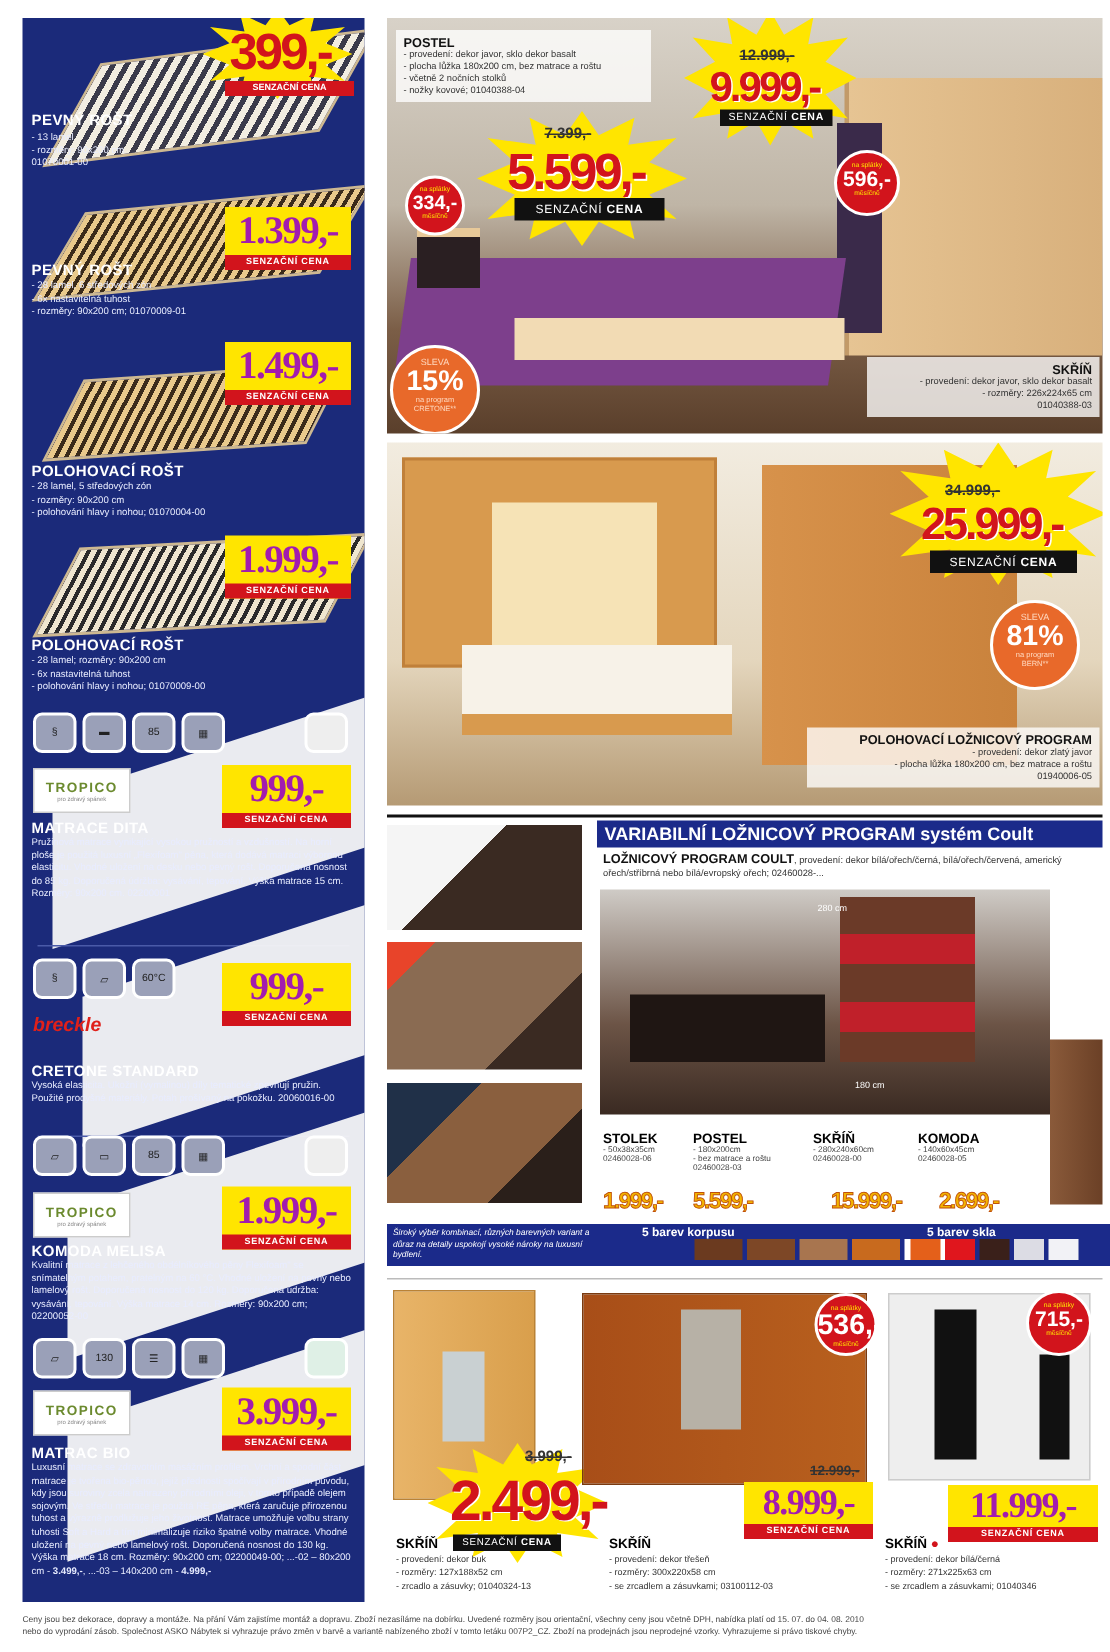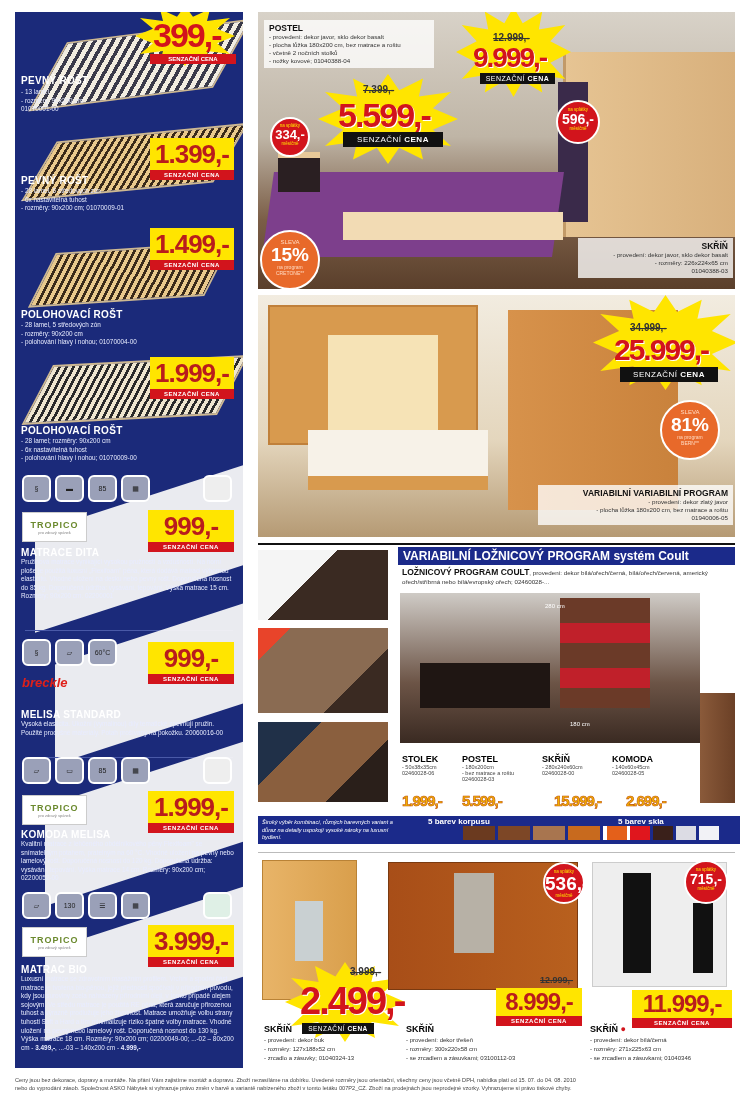--- a/index.html
+++ b/index.html
@@ -5,21 +5,21 @@
 *{box-sizing:border-box;margin:0;padding:0}
 body{width:740px;height:1101px;background:#fff;font-family:"Liberation Sans",sans-serif;position:relative;overflow:hidden}
 .abs{position:absolute}
 
 #left{position:absolute;left:15px;top:12px;width:228px;height:1056px;background:#1b2a7a;overflow:hidden}
 .ltitle{color:#fff;font-weight:bold;font-size:10px;letter-spacing:.3px}
 .ldesc{color:#e8ecff;font-size:6.4px;line-height:8.6px}
 .slat{position:absolute;background:repeating-linear-gradient(90deg,#f2ede1 0 5px,#3a3a4a 5px 9px);border:2px solid #cdb891;transform-origin:center}
 .slat.wood{background:repeating-linear-gradient(90deg,#e9c98c 0 4px,#3a2a1a 4px 7px)}
 .ptag{position:absolute;background:#ffe500;text-align:center}
-.ptag .num{color:#b91c1c;font-weight:bold;font-family:Liberation Sans, sans-serif;letter-spacing:-1px;line-height:1}
+.ptag .num{color:#a21caf;font-weight:bold;font-family:Liberation Serif, serif;letter-spacing:-1px;line-height:1}
 .ptag .sc{background:#d2141c;color:#fff;font-size:6px;font-weight:bold;letter-spacing:.5px;padding:2px 0}
 .iconrow{position:absolute;display:flex;gap:4px}
 .ibox{width:29px;height:27px;border:2px solid #fff;border-radius:6px;background:#9aa0b8;display:flex;align-items:center;justify-content:center;color:#222;font-size:7px}
 .mat{position:absolute;background:#f5f5f7;transform:skewY(-18deg);opacity:.95}
 .logo{position:absolute;background:#fff;border:1px solid #ccc;display:flex;flex-direction:column;align-items:center;justify-content:center}
 .logo .t{color:#6b8a2e;font-weight:bold;font-size:9px;letter-spacing:1px}
 .logo .s{color:#888;font-size:4px}
 .divider{position:absolute;left:10px;width:208px;height:1px;background:#4a5aa8}
 
 .panel{position:absolute;overflow:hidden}
@@ -111,21 +111,21 @@
   <div class="iconrow" style="left:7px;top:627px">
     <div class="ibox">§</div>
     <div class="ibox">▱</div>
     <div class="ibox">60°C</div>
   </div>
   <div class="abs" style="left:7px;top:663px;color:#e0201a;font-weight:bold;font-style:italic;font-size:13px">breckle</div>
   <div class="ptag" style="left:133px;top:630px;width:86px">
     <div class="num" style="font-size:26px;padding:3px 0">999,-</div>
     <div class="sc">SENZAČNÍ CENA</div>
   </div>
-  <div class="abs ltitle" style="left:6px;top:697px">MELISA STANDARD</div>
+  <div class="abs ltitle" style="left:6px;top:697px">CRETONE STANDARD</div>
   <div class="abs ldesc" style="left:6px;top:708px;width:215px">Vysoká elasticita. Ukožní (vymalinou) díly tematické zpevňují pružin. Použité prodyšné materiály. Potah prošívaný na pokožku. 20060016-00</div>
   <div class="divider" style="top:745px"></div>
 
   <div class="mat" style="left:30px;top:760px;width:210px;height:100px"></div>
   <div class="iconrow" style="left:7px;top:745px">
     <div class="ibox">▱</div>
     <div class="ibox">▭</div>
     <div class="ibox">85</div>
     <div class="ibox">▦</div>
   </div>
@@ -230,21 +230,21 @@
   <div class="blackbar" style="left:362px;top:72px;width:98px"><span>SENZAČNÍ</span> <b>CENA</b></div>
 
   <div class="circ" style="left:402px;top:105px;width:60px;height:60px;background:#e8692a;border:2px solid #fff;padding-top:7px">
     <div style="font-size:6px;color:#ffd9c0">SLEVA</div>
     <div style="font-size:19px;font-weight:bold;line-height:1">81%</div>
     <div style="font-size:5px;color:#ffd9c0">na program</div>
     <div style="font-size:5px;color:#ffd9c0">BERN**</div>
   </div>
 
   <div class="infobox" style="left:280px;top:190px;width:195px;text-align:right">
-    <div class="h">VARIABILNÍ VARIABILNÍ PROGRAM</div>
+    <div class="h">POLOHOVACÍ LOŽNICOVÝ PROGRAM</div>
     <div class="d">- provedení: dekor zlatý javor</div>
     <div class="d">- plocha lůžka 180x200 cm, bez matrace a roštu</div>
     <div class="d">01940006-05</div>
   </div>
 </div>
 
 <div class="abs" style="left:258px;top:543px;width:477px;height:2px;background:#111"></div>
 <div class="abs" style="left:258px;top:550px;width:130px;height:70px;background:linear-gradient(135deg,#f5f5f5 0 40%,#3a2a22 40% 100%)"></div>
 <div class="abs" style="left:258px;top:628px;width:130px;height:85px;background:linear-gradient(135deg,#e8442a 0 15%,#8a6b52 15% 70%,#3a2a22 70%)"></div>
 <div class="abs" style="left:258px;top:722px;width:130px;height:80px;background:linear-gradient(135deg,#203048 0 30%,#8a5f3e 30% 70%,#2a1f1a 70%)"></div>

